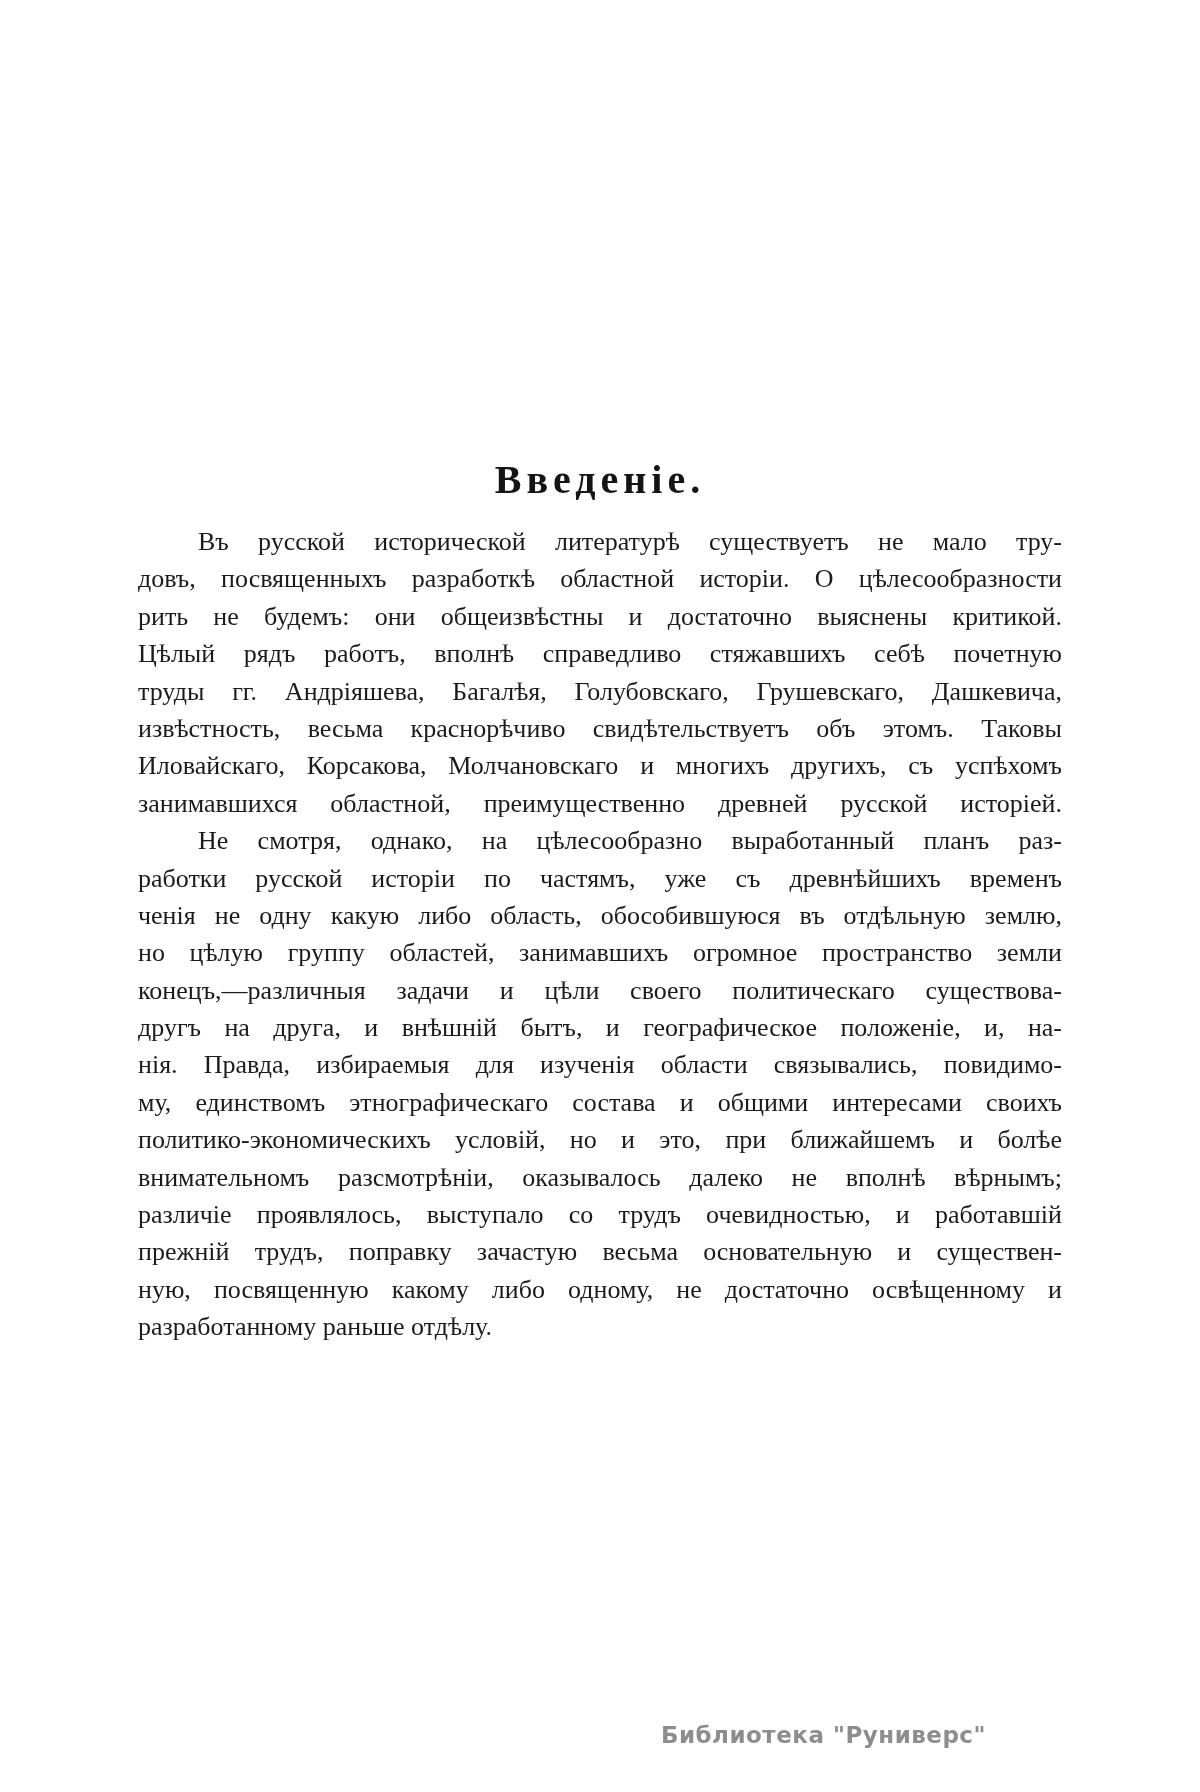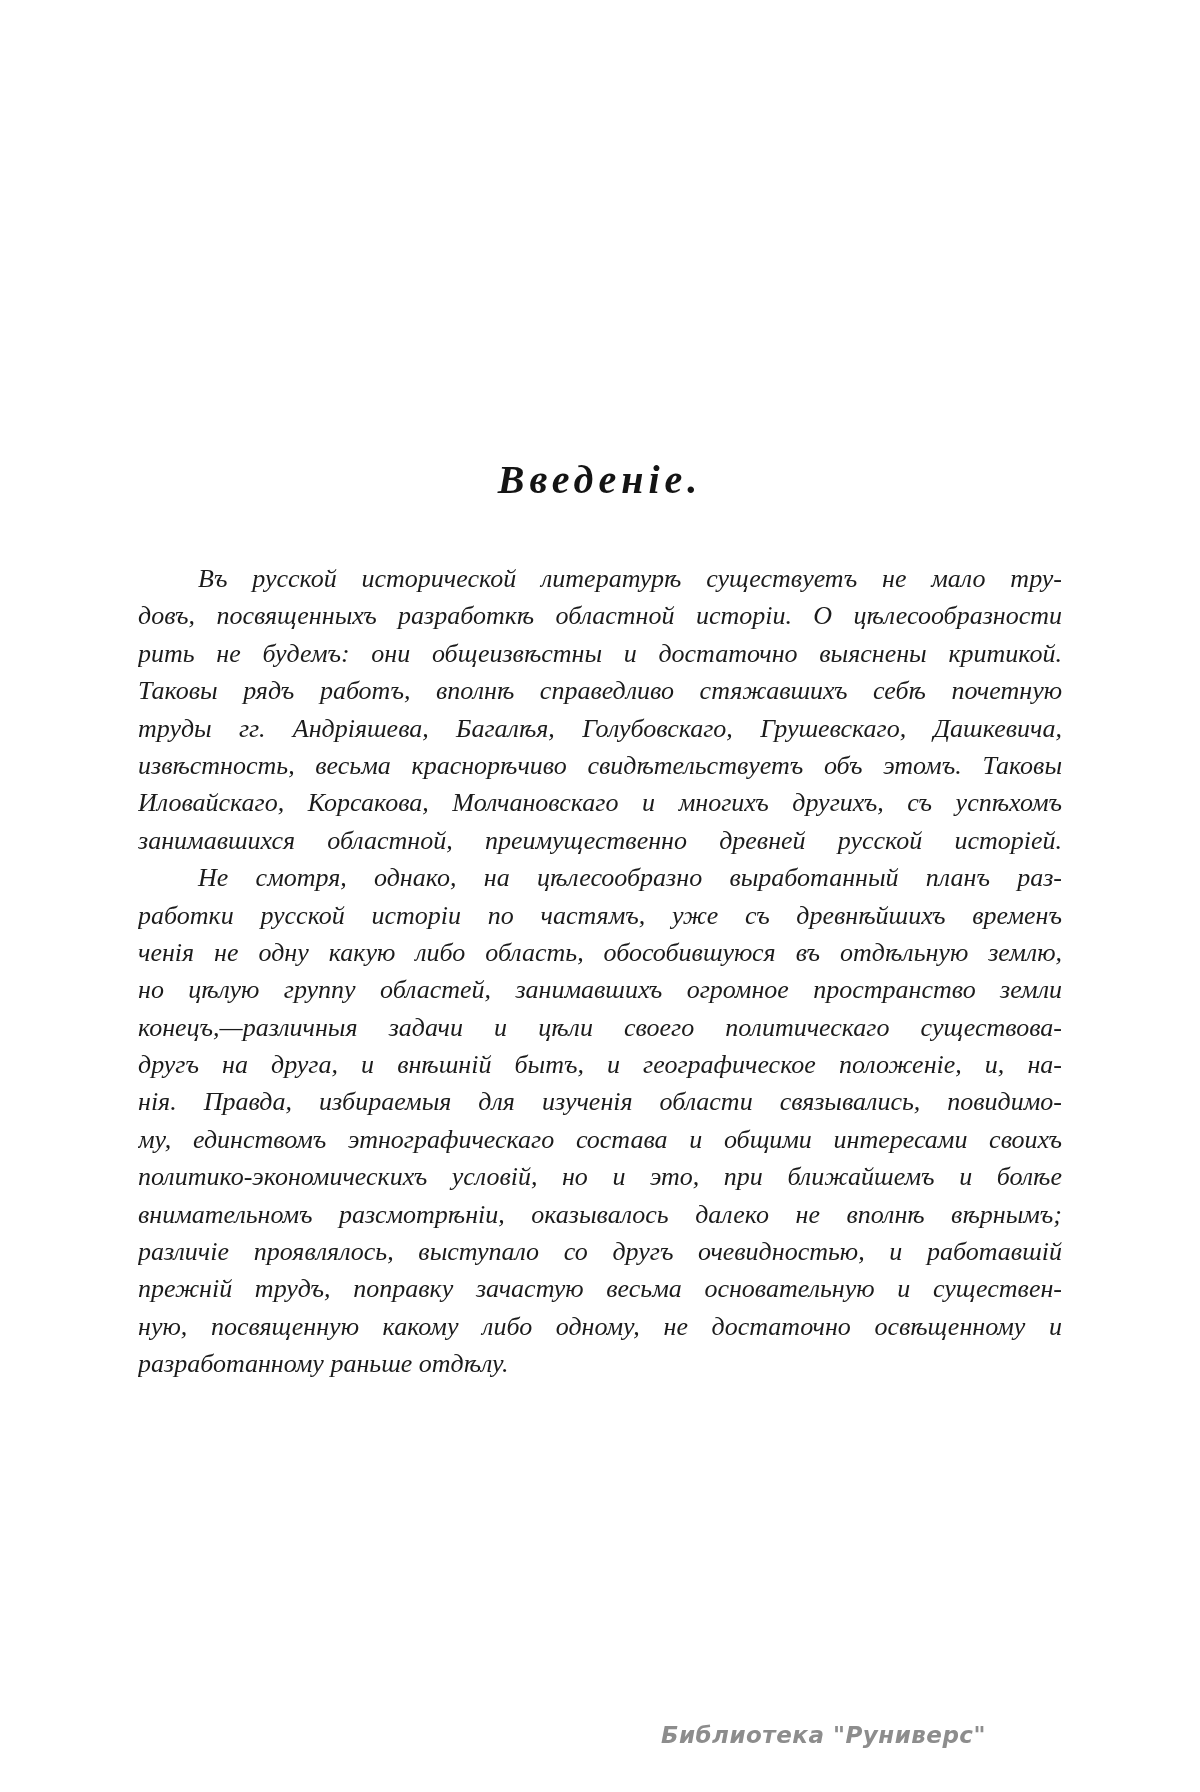--- a/index.html
+++ b/index.html
@@ -7,41 +7,40 @@
     padding: 0;
     background: #ffffff;
   }
   .page {
     position: relative;
     width: 1132px;
     height: 1792px;
     background: #ffffff;
     overflow: hidden;
     font-family: "Liberation Serif", "DejaVu Serif", serif;
-    font-style: italic;
   }
   .title-wrap {
     position: absolute;
     left: 138px;
     top: 456px;
     width: 924px;
     text-align: center;
   }
   .title {
     display: inline-block;
     margin: 0;
     font-size: 40px;
     font-weight: bold;
     letter-spacing: 5px;
     color: #141414;
   }
   .text-block {
     position: absolute;
     left: 138px;
-    top: 560px;
+    top: 523px;
     width: 924px;
   }
   .line {
     font-size: 26px;
     line-height: 37.4px;
     height: 37.4px;
     overflow: hidden;
     color: #1b1b1b;
     text-align: justify;
     text-align-last: justify;
@@ -69,34 +68,34 @@
 <body>
 
 <div class="page">
   <div class="title-wrap">
     <h1 class="title">Введеніе.</h1>
   </div>
   <div class="text-block">
       <div class="line indent">Въ русской исторической литературѣ существуетъ не мало тру-</div>
       <div class="line">довъ, посвященныхъ разработкѣ областной исторіи. О цѣлесообразности</div>
       <div class="line">рить не будемъ: они общеизвѣстны и достаточно выяснены критикой.</div>
-      <div class="line">Таковы рядъ работъ, вполнѣ справедливо стяжавшихъ себѣ почетную</div>
+      <div class="line">Цѣлый рядъ работъ, вполнѣ справедливо стяжавшихъ себѣ почетную</div>
       <div class="line">труды гг. Андріяшева, Багалѣя, Голубовскаго, Грушевскаго, Дашкевича,</div>
       <div class="line">извѣстность, весьма краснорѣчиво свидѣтельствуетъ объ этомъ. Таковы</div>
       <div class="line">Иловайскаго, Корсакова, Молчановскаго и многихъ другихъ, съ успѣхомъ</div>
       <div class="line">занимавшихся областной, преимущественно древней русской исторіей.</div>
       <div class="line indent">Не смотря, однако, на цѣлесообразно выработанный планъ раз-</div>
       <div class="line">работки русской исторіи по частямъ, уже съ древнѣйшихъ временъ</div>
       <div class="line">ченія не одну какую либо область, обособившуюся въ отдѣльную землю,</div>
       <div class="line">но цѣлую группу областей, занимавшихъ огромное пространство земли</div>
       <div class="line">конецъ,—различныя задачи и цѣли своего политическаго существова-</div>
       <div class="line">другъ на друга, и внѣшній бытъ, и географическое положеніе, и, на-</div>
       <div class="line">нія. Правда, избираемыя для изученія области связывались, повидимо-</div>
       <div class="line">му, единствомъ этнографическаго состава и общими интересами своихъ</div>
       <div class="line">политико-экономическихъ условій, но и это, при ближайшемъ и болѣе</div>
       <div class="line">внимательномъ разсмотрѣніи, оказывалось далеко не вполнѣ вѣрнымъ;</div>
-      <div class="line">различіе проявлялось, выступало со другъ очевидностью, и работавшій</div>
+      <div class="line">различіе проявлялось, выступало со трудъ очевидностью, и работавшій</div>
       <div class="line">прежній трудъ, поправку зачастую весьма основательную и существен-</div>
       <div class="line">ную, посвященную какому либо одному, не достаточно освѣщенному и</div>
       <div class="line final">разработанному раньше отдѣлу.</div>
     </div>
   <div class="watermark">Библиотека "Руниверс"</div>
 </div>
 
 </body></html>

